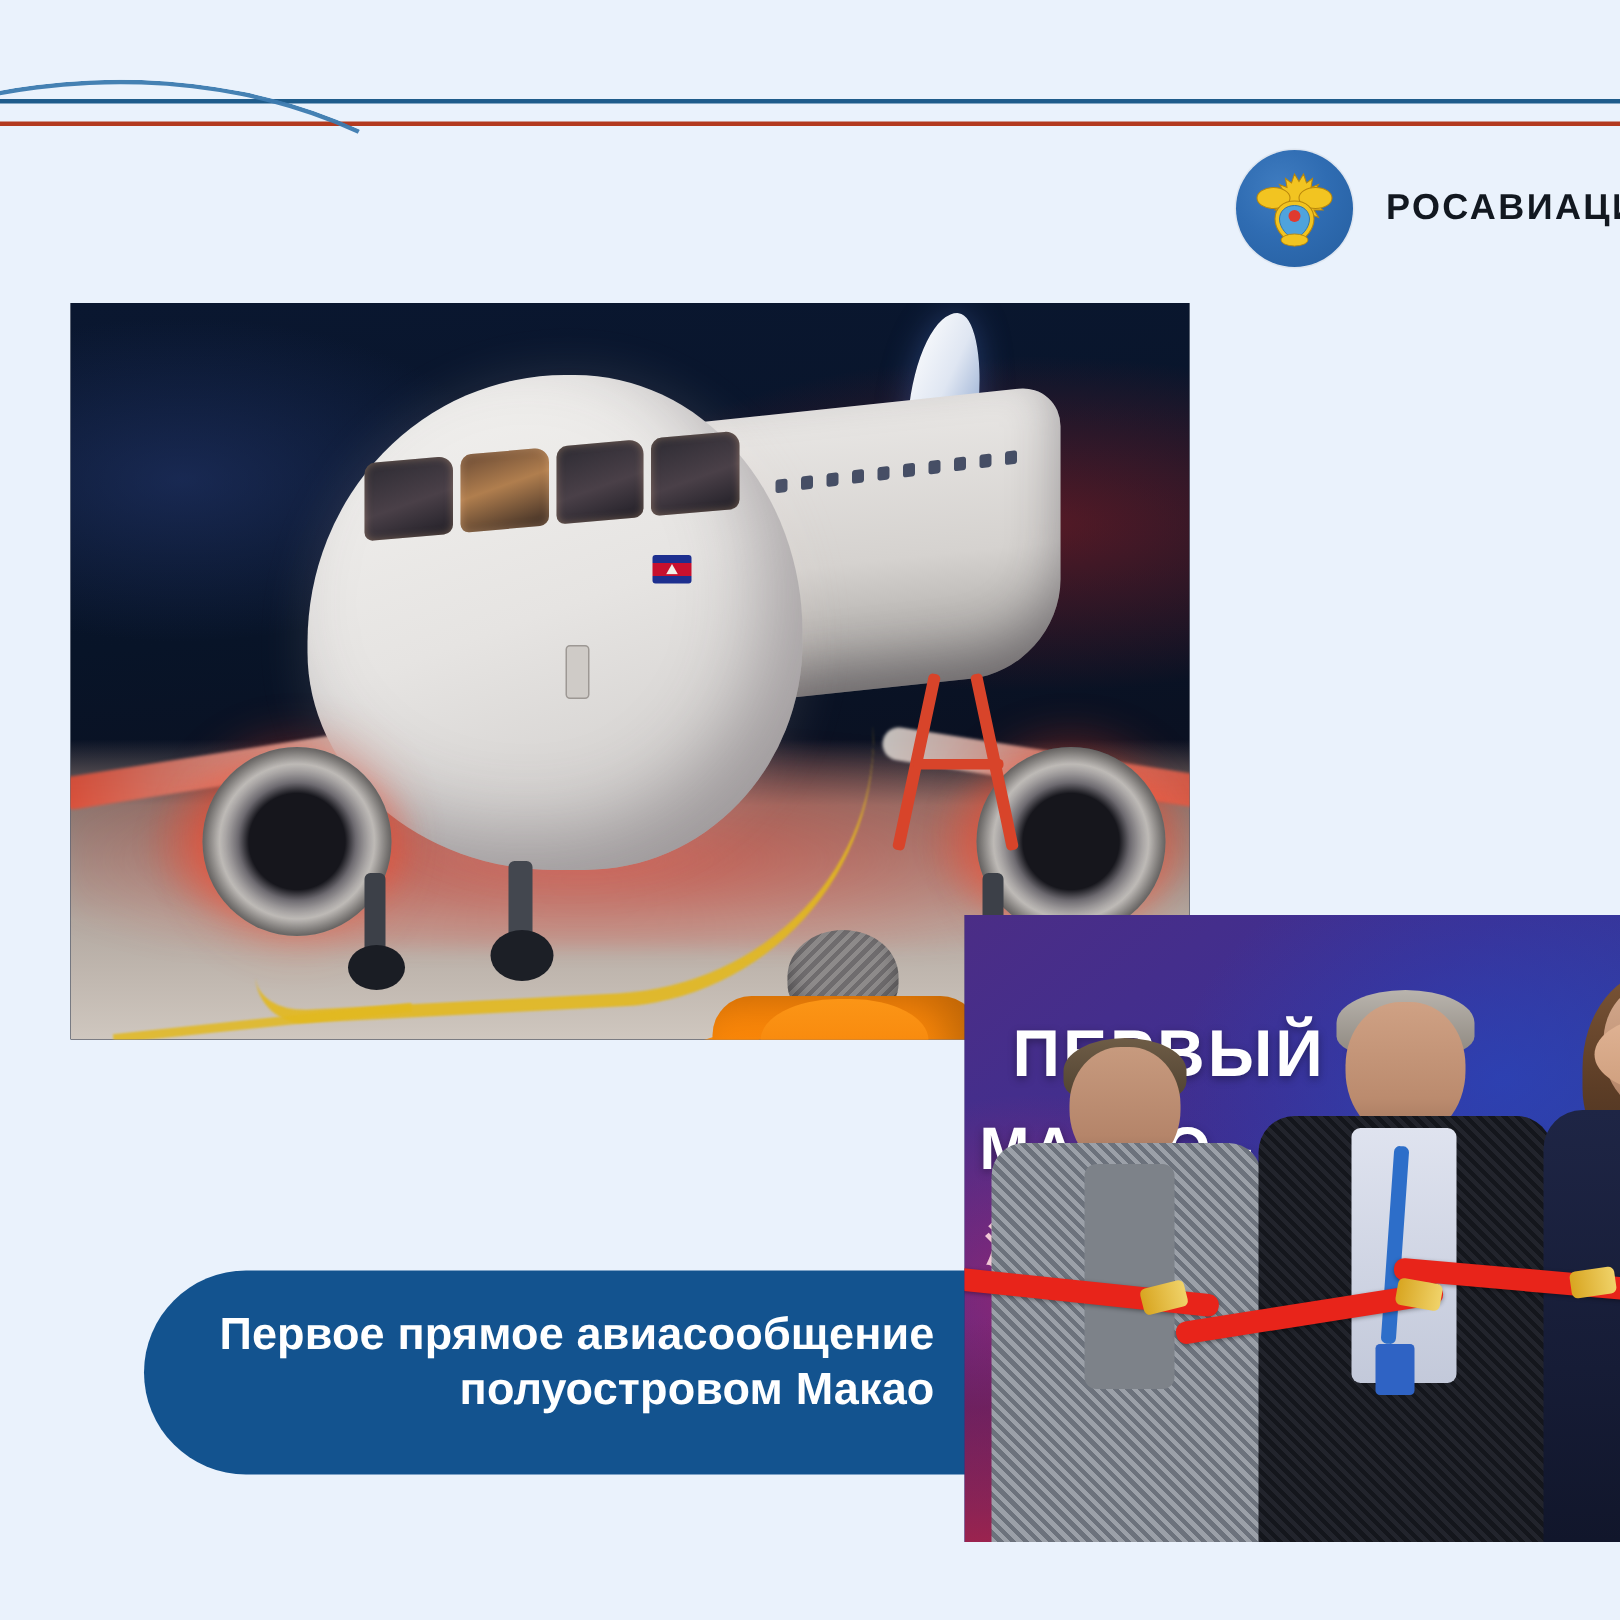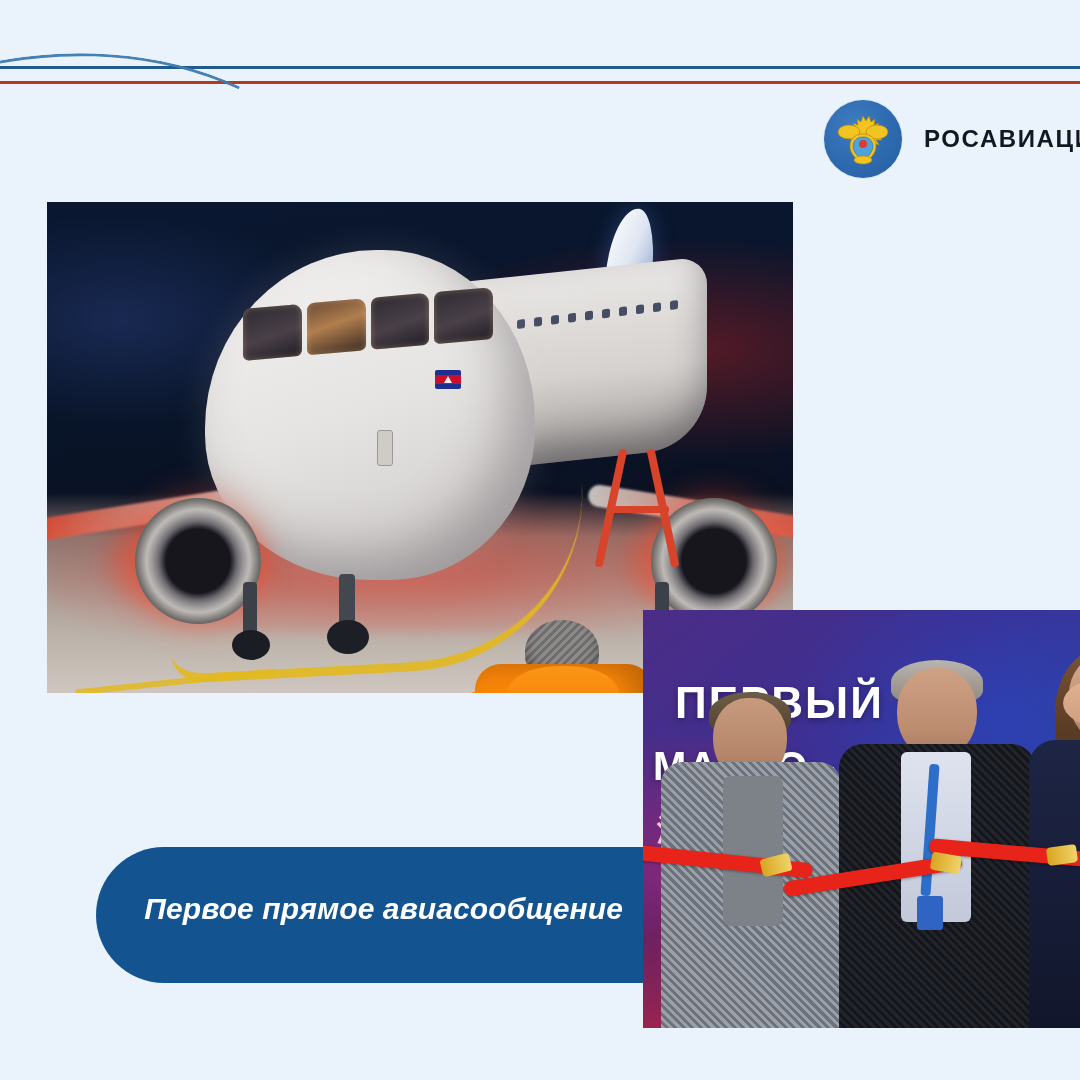--- a/index.html
+++ b/index.html
@@ -186,21 +186,21 @@
     position:absolute;left:-18px;top:70px;width:60px;height:44px;
     background:linear-gradient(180deg,#fb8d0b,#f2790a);border-radius:20px;transform:rotate(-18deg);
   }
 
   
   .banner{
     position:absolute;left:96px;top:847px;width:549px;height:136px;
     background:#13538f;
     border-radius:120px 0 0 120px;
     display:flex;align-items:center;justify-content:flex-end;
-    box-sizing:border-box;padding:0 22px 12px 60px;font-style:italic;
+    box-sizing:border-box;padding:0 22px 12px 60px;
   }
   .banner-text{
     color:#ffffff;text-align:right;font-weight:bold;font-size:30px;line-height:1.22;
     letter-spacing:.1px;
   }
   .banner-text span{display:block;white-space:nowrap;}
 
   
   .photo-ribbon{
     position:absolute;left:643px;top:610px;width:437px;height:418px;
@@ -369,20 +369,21 @@
       <div class="w-hat"></div>
       <div class="w-coat"></div>
       <div class="w-hood"></div>
 
     </div>
   </div>
 
   <div class="banner">
     <div class="banner-text">
       <span>Первое прямое авиасообщение</span>
+      <span>полуостровом Макао</span>
     </div>
   </div>
 
   <div class="photo-ribbon">
     <div class="backdrop">
       <div class="bd-city"></div>
       <div class="bd-line1">ПЕРВЫЙ РЕ</div>
       <div class="bd-line2">МАКАО - ВЛАДИВОСТОК</div>
       <div class="bd-cn">澳</div>
       <div class="bd-date">

